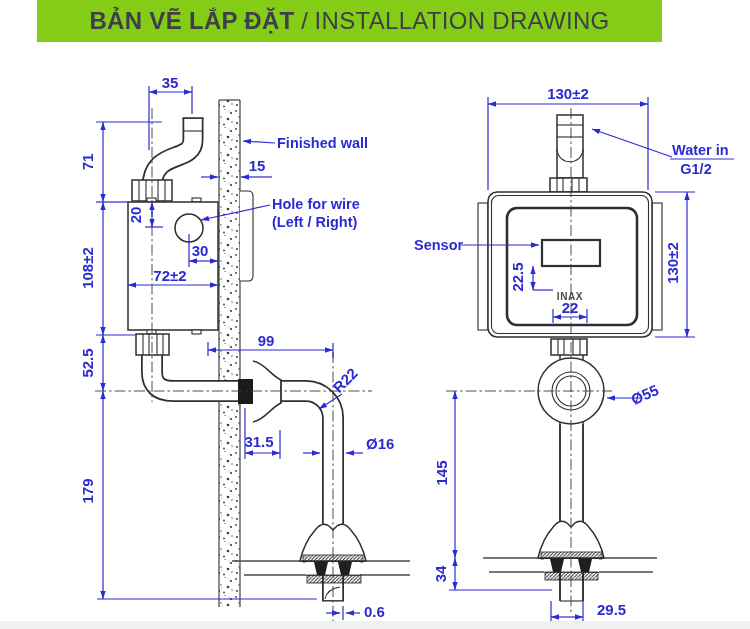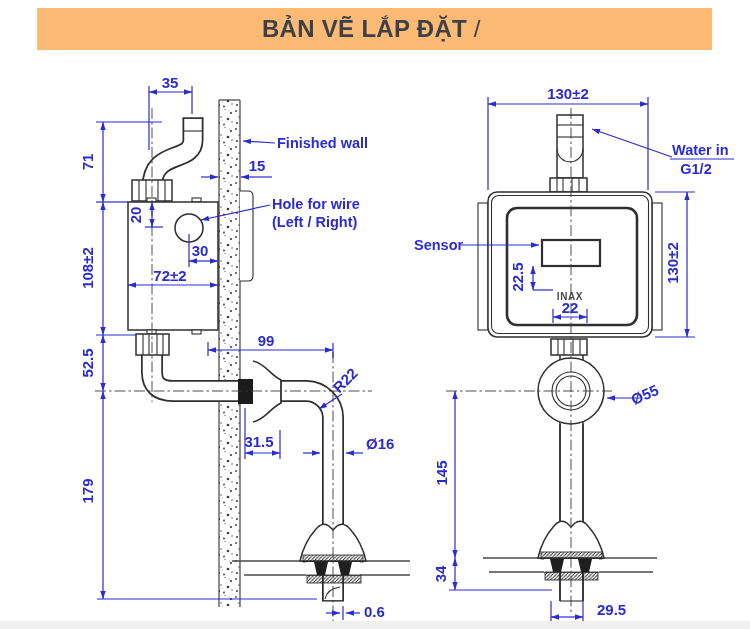--- a/index.html
+++ b/index.html
@@ -1,18 +1,18 @@
 <!DOCTYPE html>
 <html><head>
 <meta charset="utf-8">
 <style>
   html,body{margin:0;padding:0;background:#fff;}
   .stage{position:relative;width:750px;height:629px;background:#ffffff;overflow:hidden;
          font-family:"Liberation Sans",sans-serif;}
-  .hdr{position:absolute;left:37px;top:8px;width:675px;height:42px;background:#fdba74;
+  .hdr{position:absolute;left:37px;top:0;width:625px;height:42px;background:#84cc16;
        display:flex;align-items:center;justify-content:center;white-space:pre;
        color:#3d4147;font-size:24px;}
   .hdr .vi{font-weight:bold;letter-spacing:.3px;}
   .hdr .sep{font-weight:400;}
   .hdr .en{font-weight:400;letter-spacing:.3px;}
   .bottom-strip{position:absolute;left:0;top:621px;width:750px;height:8px;background:#f0f0f0;}
   svg{position:absolute;left:0;top:0;}
   .t{fill:#2b2bd2;font-family:"Liberation Sans",sans-serif;font-weight:bold;font-size:15px;}
   .tm{text-anchor:middle;}
   .lbl{font-size:14.5px;}
@@ -30,21 +30,21 @@
   .de{marker-end:url(#ae);}
   .ds{marker-start:url(#as);}
   .ceramic{stroke:#4a4a4a;stroke-width:1.4;fill:none;}
 </style>
 </head>
 <body>
 
 <div class="stage">
 
   <div class="hdr">
-    <span class="vi">BẢN VẼ LẮP ĐẶT</span><span class="sep"> / </span>
+    <span class="vi">BẢN VẼ LẮP ĐẶT</span><span class="sep"> / </span><span class="en">INSTALLATION DRAWING</span>
   </div>
 
   <svg width="750" height="629" viewBox="0 0 750 629">
     <defs>
       <marker id="ae" markerWidth="9" markerHeight="7" refX="8.5" refY="3" orient="auto" markerUnits="userSpaceOnUse">
         <path d="M0.5,0.3 L8.5,3 L0.5,5.7 Z" fill="#2b2bd2"></path>
       </marker>
       <marker id="as" markerWidth="9" markerHeight="7" refX="8.5" refY="3" orient="auto-start-reverse" markerUnits="userSpaceOnUse">
         <path d="M0.5,0.3 L8.5,3 L0.5,5.7 Z" fill="#2b2bd2"></path>
       </marker>

